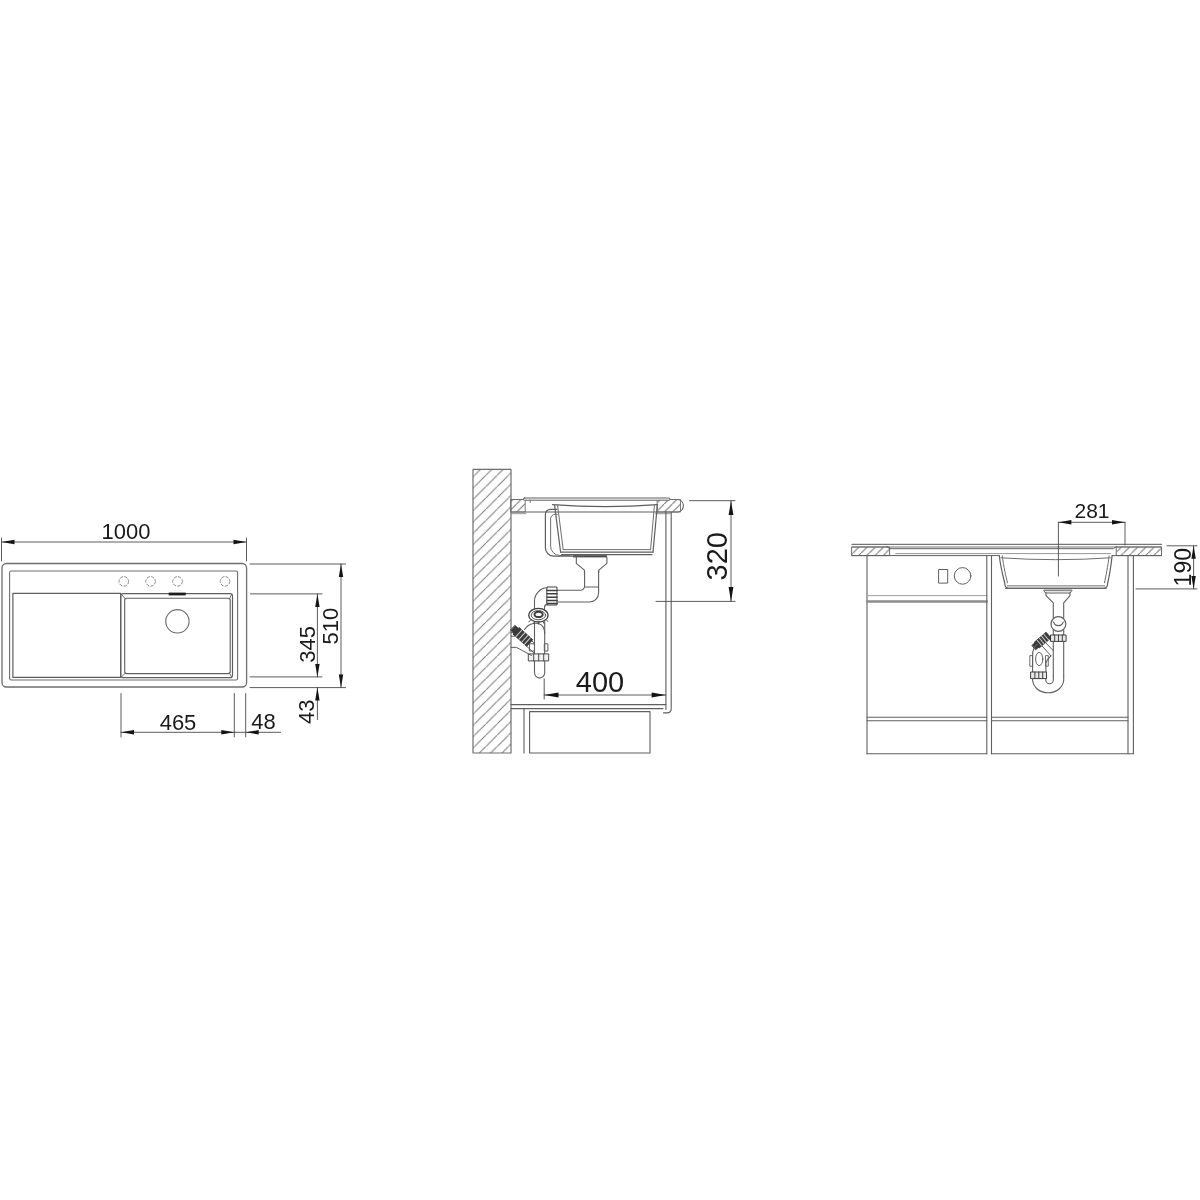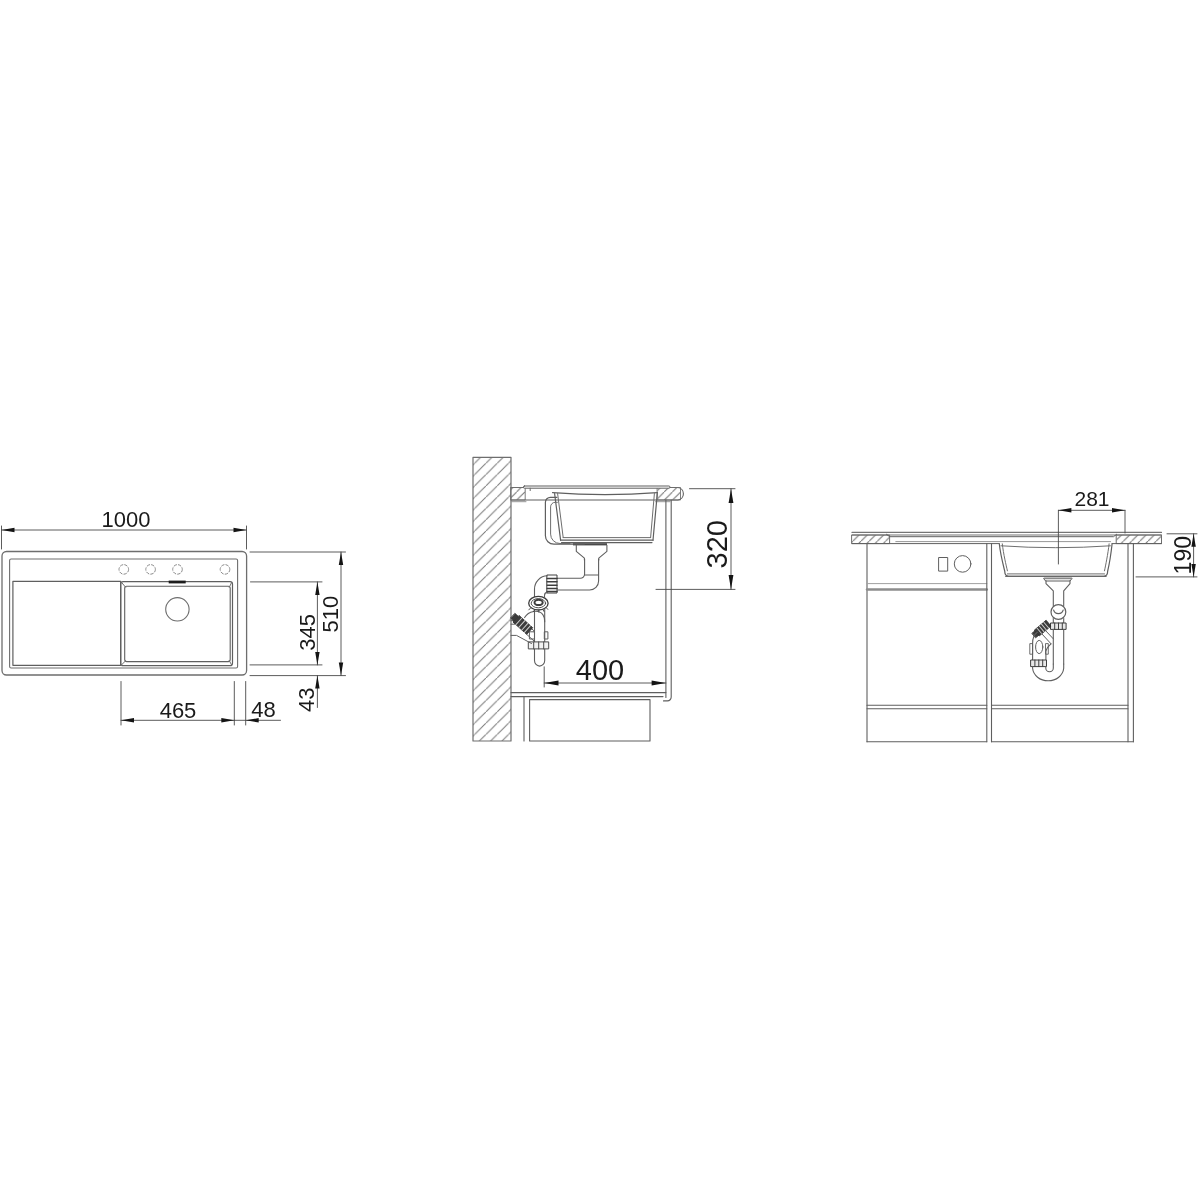--- a/index.html
+++ b/index.html
@@ -1,16 +1,16 @@
 <!DOCTYPE html>
 <html><head>
 <meta charset="utf-8">
 <style>
   html,body{margin:0;padding:0;background:#ffffff;}
-  #canvas{position:relative;width:1200px;height:980px;background:#fff;overflow:hidden;}
+  #canvas{position:relative;width:1200px;height:980px;background:#fff;overflow:hidden;margin-top:12px;}
   svg text{font-family:"Liberation Sans",sans-serif;fill:#1a1a1a;}
 </style>
 </head>
 <body>
 <div id="canvas">
 <svg width="1200" height="1200" viewBox="0 0 1200 1200" xmlns="http://www.w3.org/2000/svg">
 <defs>
   <pattern id="hatchWall" width="11.3" height="11.3" patternUnits="userSpaceOnUse">
     <path d="M-1,12.3 L12.3,-1" stroke="#787878" stroke-width="1"></path>
   </pattern>

